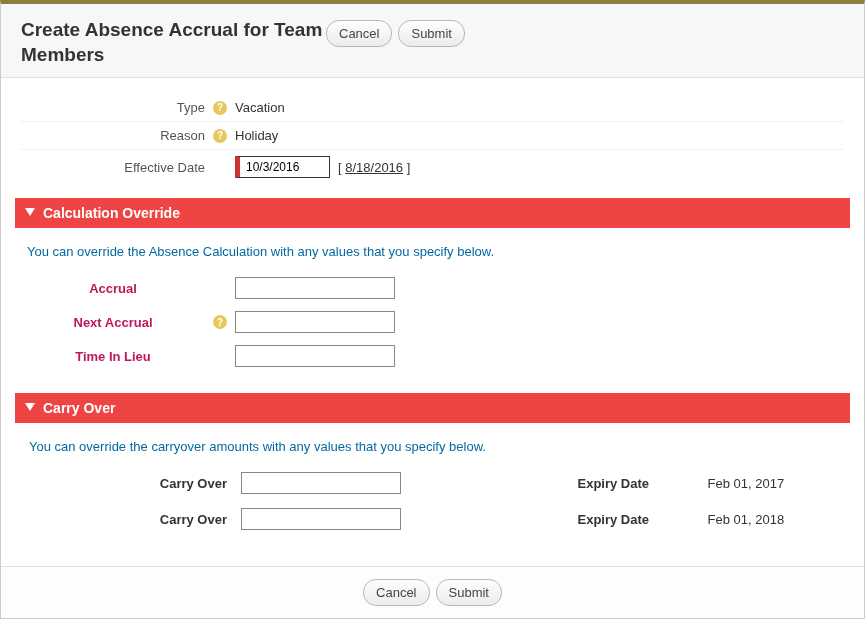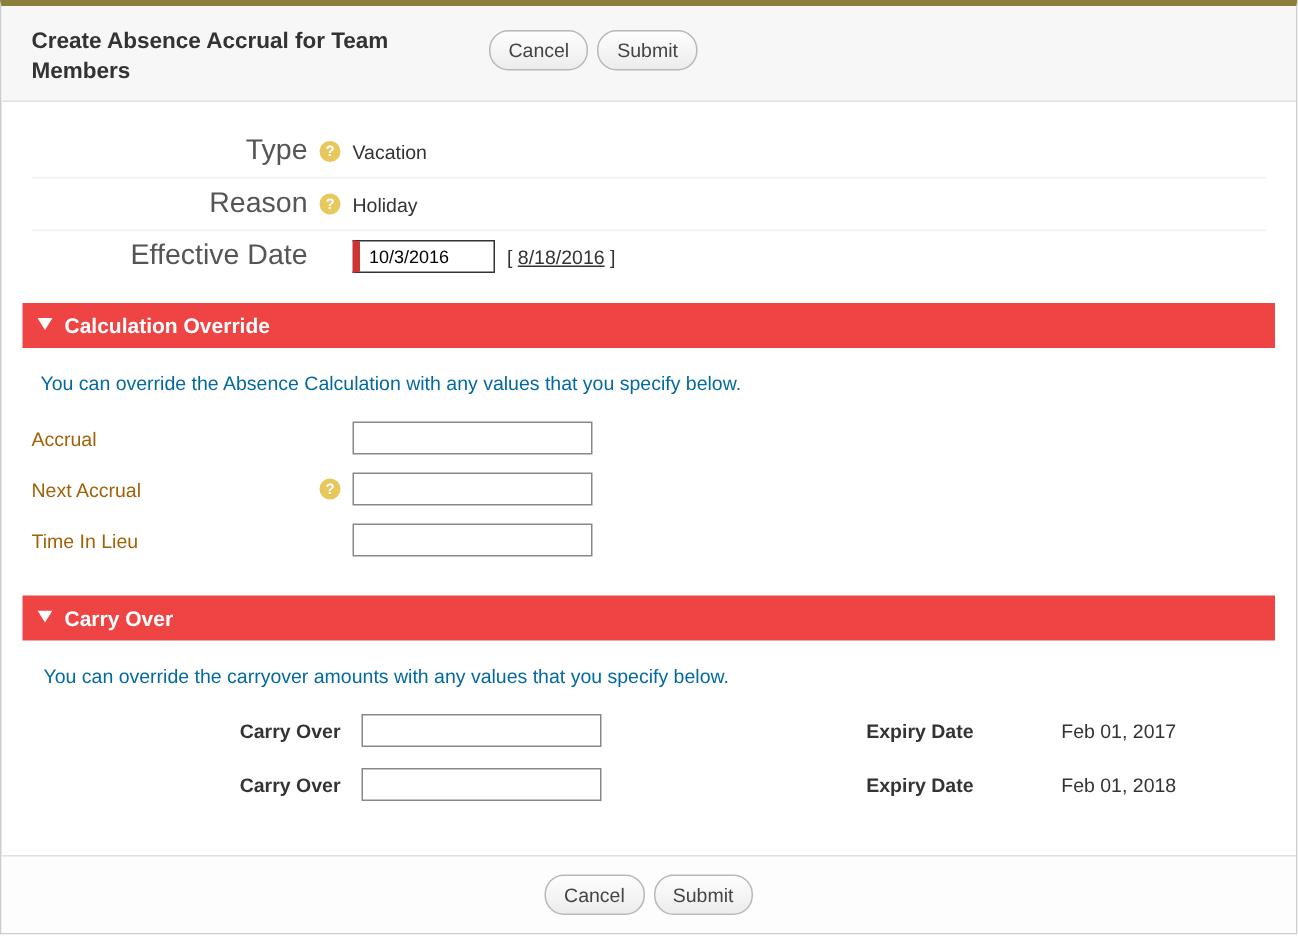--- a/index.html
+++ b/index.html
@@ -16,21 +16,21 @@
     border-top: 4px solid #8a7f3b;
   }
   .header {
     background: #f7f7f7;
     padding: 14px 20px 10px 20px;
     border-bottom: 1px solid #e0e0e0;
     display: flex;
     align-items: flex-start;
   }
   .header h1 {
-    font-size: 15px;
+    font-size: 19px;
     font-weight: bold;
     margin: 0;
     color: #333;
     width: 305px;
     line-height: 1.3;
   }
   .btn-row {
     display: flex;
     gap: 6px;
     align-items: flex-start;
@@ -58,21 +58,21 @@
     align-items: center;
     padding: 6px 0;
     border-bottom: 1px solid #f1f1f1;
   }
   .form-row:last-child { border-bottom: none; }
   .form-label {
     width: 190px;
     text-align: right;
     color: #555;
     padding-right: 6px;
-    font-size: 19px;
+    font-size: 13px;
   }
   .help-icon {
     display: inline-flex;
     width: 14px;
     height: 14px;
     border-radius: 50%;
     background: #e7c85c;
     color: #fff;
     font-size: 10px;
     font-weight: bold;
@@ -136,23 +136,24 @@
     color: #0369a1;
     margin: 4px 0 12px 6px;
   }
   .calc-row {
     display: flex;
     align-items: center;
     padding: 6px 0;
   }
   .calc-label {
     width: 190px;
-    text-align: left;
-    color: #a16207;
+    text-align: center;
+    color: #be185d;
     padding-right: 6px;
+    font-weight: bold;
   }
   .text-input {
     border: 1px solid #888;
     padding: 3px 5px;
     width: 160px;
     height: 22px;
     font-size: 13px;
     font-family: inherit;
   }
   .carry-grid {

